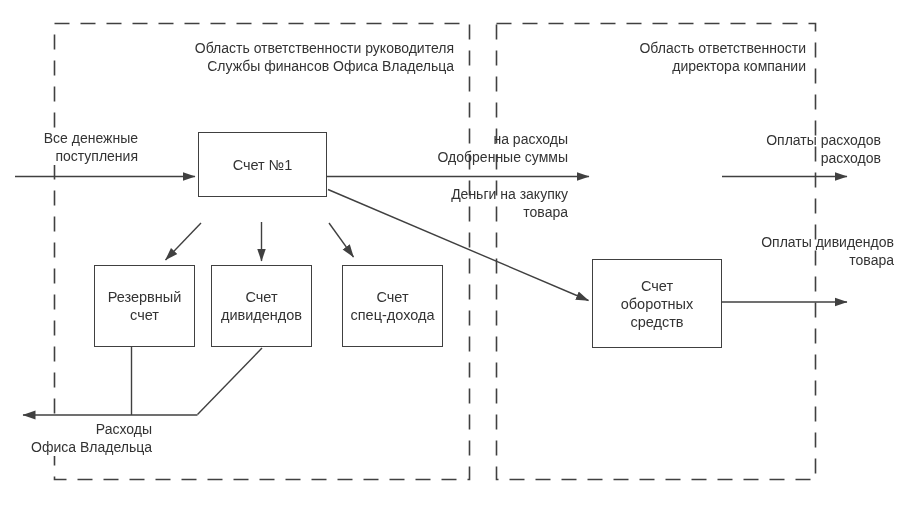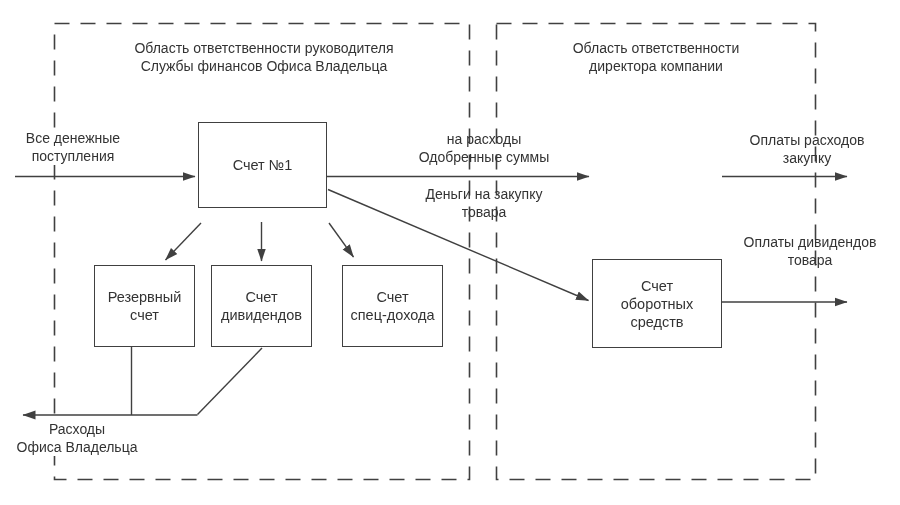--- a/index.html
+++ b/index.html
@@ -58,21 +58,21 @@
     color: var(--text);
   }
   .flow-label.on-border { background: var(--bg); }
   .region-title {
     position: absolute;
     text-align: center;
     font-size: 14px;
     line-height: 18px;
     color: var(--text);
   }
-  .tline { display: block; }
+  .tline { display: block; text-align: right; }
 </style>
 </head>
 <body>
 
 <div class="canvas">
 
   <svg width="900" height="505" viewBox="0 0 900 505">
     <defs>
       <marker id="arr" markerUnits="userSpaceOnUse" markerWidth="14" markerHeight="11" refX="12.5" refY="5" orient="auto">
         <path d="M0,0.6 L13,5 L0,9.4 Z" fill="#404040"></path>
@@ -97,21 +97,21 @@
 
   <div class="region-title" style="left:74px; top:39px; width:380px;">
     <span class="tline">Область ответственности руководителя</span>
     <span class="tline">Службы финансов Офиса Владельца</span>
   </div>
   <div class="region-title" style="left:506px; top:39px; width:300px;">
     <span class="tline">Область  ответственности</span>
     <span class="tline">директора компании</span>
   </div>
 
-  <div class="node-box" style="left:198px; top:122px; width:129px; height:86px;">
+  <div class="node-box" style="left:198px; top:132px; width:129px; height:65px;">
     <span class="tline">Счет  №1</span>
   </div>
   <div class="node-box" style="left:592px; top:259px; width:130px; height:89px;">
     <span class="tline">Счет</span>
     <span class="tline">оборотных</span>
     <span class="tline">средств</span>
   </div>
   <div class="node-box" style="left:94px; top:265px; width:101px; height:82px;">
     <span class="tline">Резервный</span>
     <span class="tline">счет</span>
@@ -132,21 +132,21 @@
   <div class="flow-label" style="left:400px; top:131px; width:168px;">
     <span class="tline">на расходы</span>
     <span class="tline">Одобренные суммы</span>
   </div>
   <div class="flow-label" style="left:400px; top:186px; width:168px;">
     <span class="tline">Деньги  на  закупку</span>
     <span class="tline">товара</span>
   </div>
   <div class="flow-label" style="left:733px; top:132px; width:148px;">
     <span class="tline">Оплаты  расходов</span>
-    <span class="tline">закупку</span>
+    <span class="tline">расходов</span>
   </div>
   <div class="flow-label" style="left:726px; top:234px; width:168px;">
     <span class="tline">Оплаты дивидендов</span>
     <span class="tline">товара</span>
   </div>
   <div class="flow-label on-border" style="left:2px; top:421px; width:150px;">
     <span class="tline">Расходы</span>
     <span class="tline">Офиса Владельца</span>
   </div>
 

